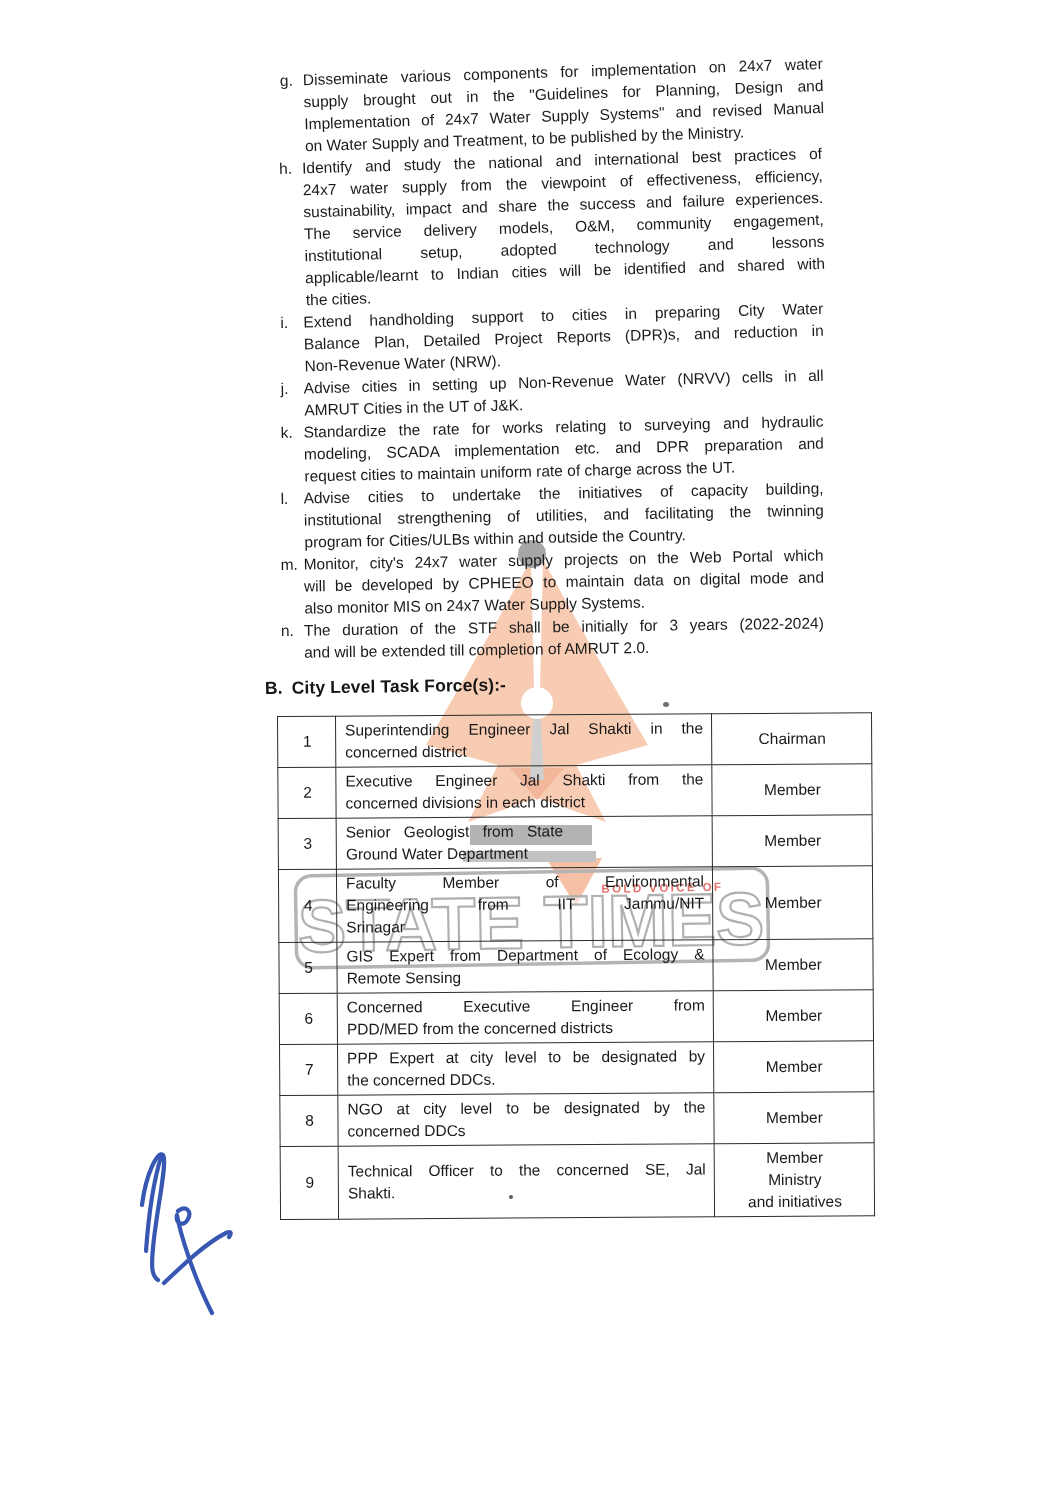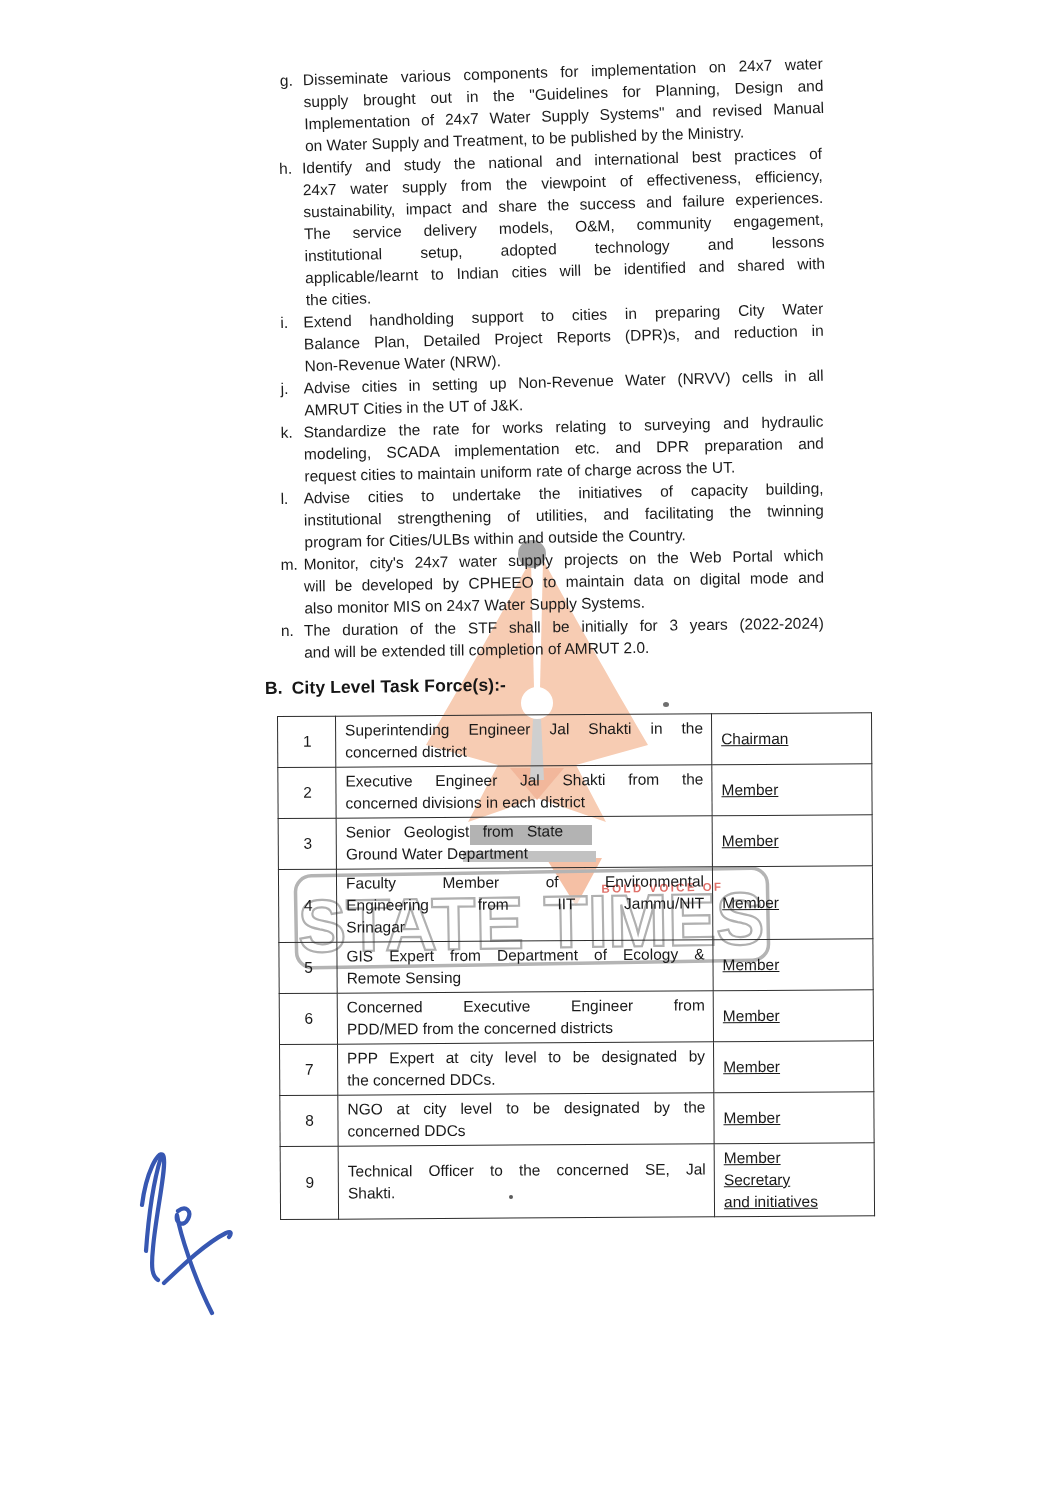--- a/index.html
+++ b/index.html
@@ -39,21 +39,21 @@
     border:1.6px solid #2d2d2d;
     vertical-align:middle;
     padding:3px 8px 3px 9px;
   }
   td.num{width:40px;text-align:center;padding:3px 2px;}
   td.desc{width:358px;}
   td.role{width:142px;text-align:center;padding:3px 4px;}
   .dline{text-align:justify;text-align-last:justify;}
   .dline.last{text-align-last:left;}
   .dline.spread{text-align-last:left;word-spacing:9px;}
-  .rline{text-align:left;text-decoration:underline;}
+  .rline{text-align:center;}
   
   .wm{position:absolute;left:280px;top:528px;z-index:0;}
   .content-layer{position:absolute;left:0;top:0;width:100%;height:100%;z-index:1;}
   .sig{position:absolute;left:128px;top:1143px;z-index:2;}
   .speck{position:absolute;border-radius:50%;background:#6f6f6f;z-index:1;}
   .speck.s1{left:663px;top:702px;width:6px;height:5px;}
   .speck.s2{left:509px;top:1195px;width:4px;height:4px;background:#5a5a5a;}
 </style>
 </head>
 <body>
@@ -223,21 +223,21 @@
             </td>
           </tr>
           <tr>
             <td class="num">9</td>
             <td class="desc">
               <div class="dline">Technical Officer to the concerned SE, Jal</div>
               <div class="dline last">Shakti.</div>
             </td>
             <td class="role">
               <div class="rline">Member</div>
-              <div class="rline">Secretary</div>
+              <div class="rline">Ministry</div>
               <div class="rline">and initiatives</div>
             </td>
           </tr>
         </tbody>
     </table>
 
     <span class="speck s1"></span>
     <span class="speck s2"></span>
   </div>
 

